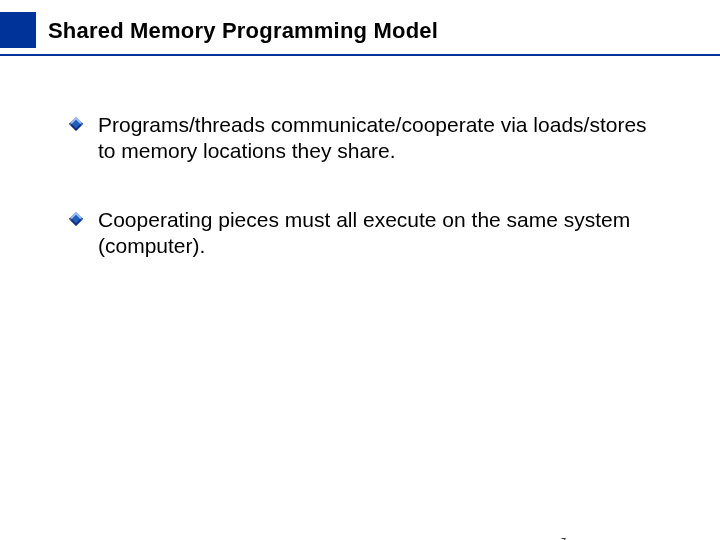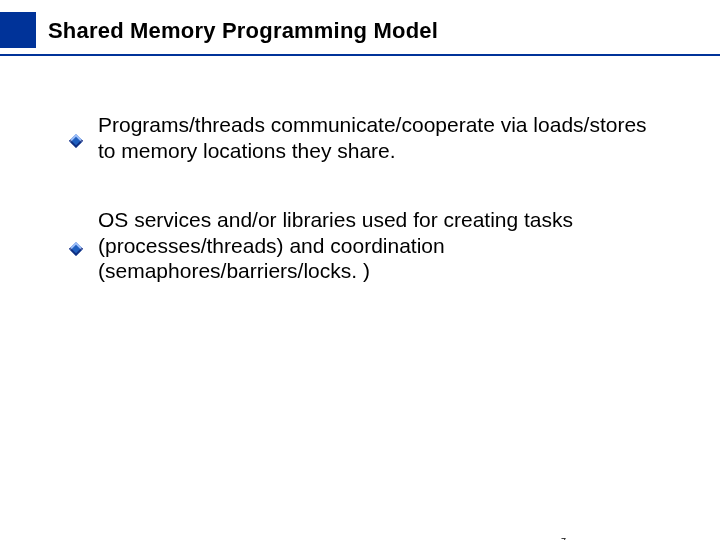--- a/index.html
+++ b/index.html
@@ -45,21 +45,21 @@
     background: #003399;
   }
   .content {
     position: absolute;
     left: 70px;
     top: 100px;
     width: 590px;
   }
   .bullet-item {
     display: flex;
-    align-items: center;
+    align-items: flex-start;
     margin-bottom: 44px;
   }
   .bullet-icon {
     flex: 0 0 auto;
     width: 12px;
     height: 12px;
     margin-top: 6px;
     margin-right: 16px;
     position: relative;
   }
@@ -102,25 +102,25 @@
   <div class="content">
 
     <div class="bullet-item">
       <div class="bullet-icon">
         <div class="diamond"></div>
       </div>
       <div class="bullet-text">Programs/threads communicate/cooperate via loads/stores to memory locations they share.</div>
     </div>
 
 
-
     <div class="bullet-item">
       <div class="bullet-icon">
         <div class="diamond"></div>
       </div>
-      <div class="bullet-text">OS services and/or libraries used for creating tasks (processes/threads) and coordination (semaphores/barriers/locks. )</div>
+      <div class="bullet-text">Cooperating pieces must all execute on the same system (computer).</div>
     </div>
+
 
   </div>
 
   <div class="page-number">7</div>
 
 </div>
 
 </body></html>

